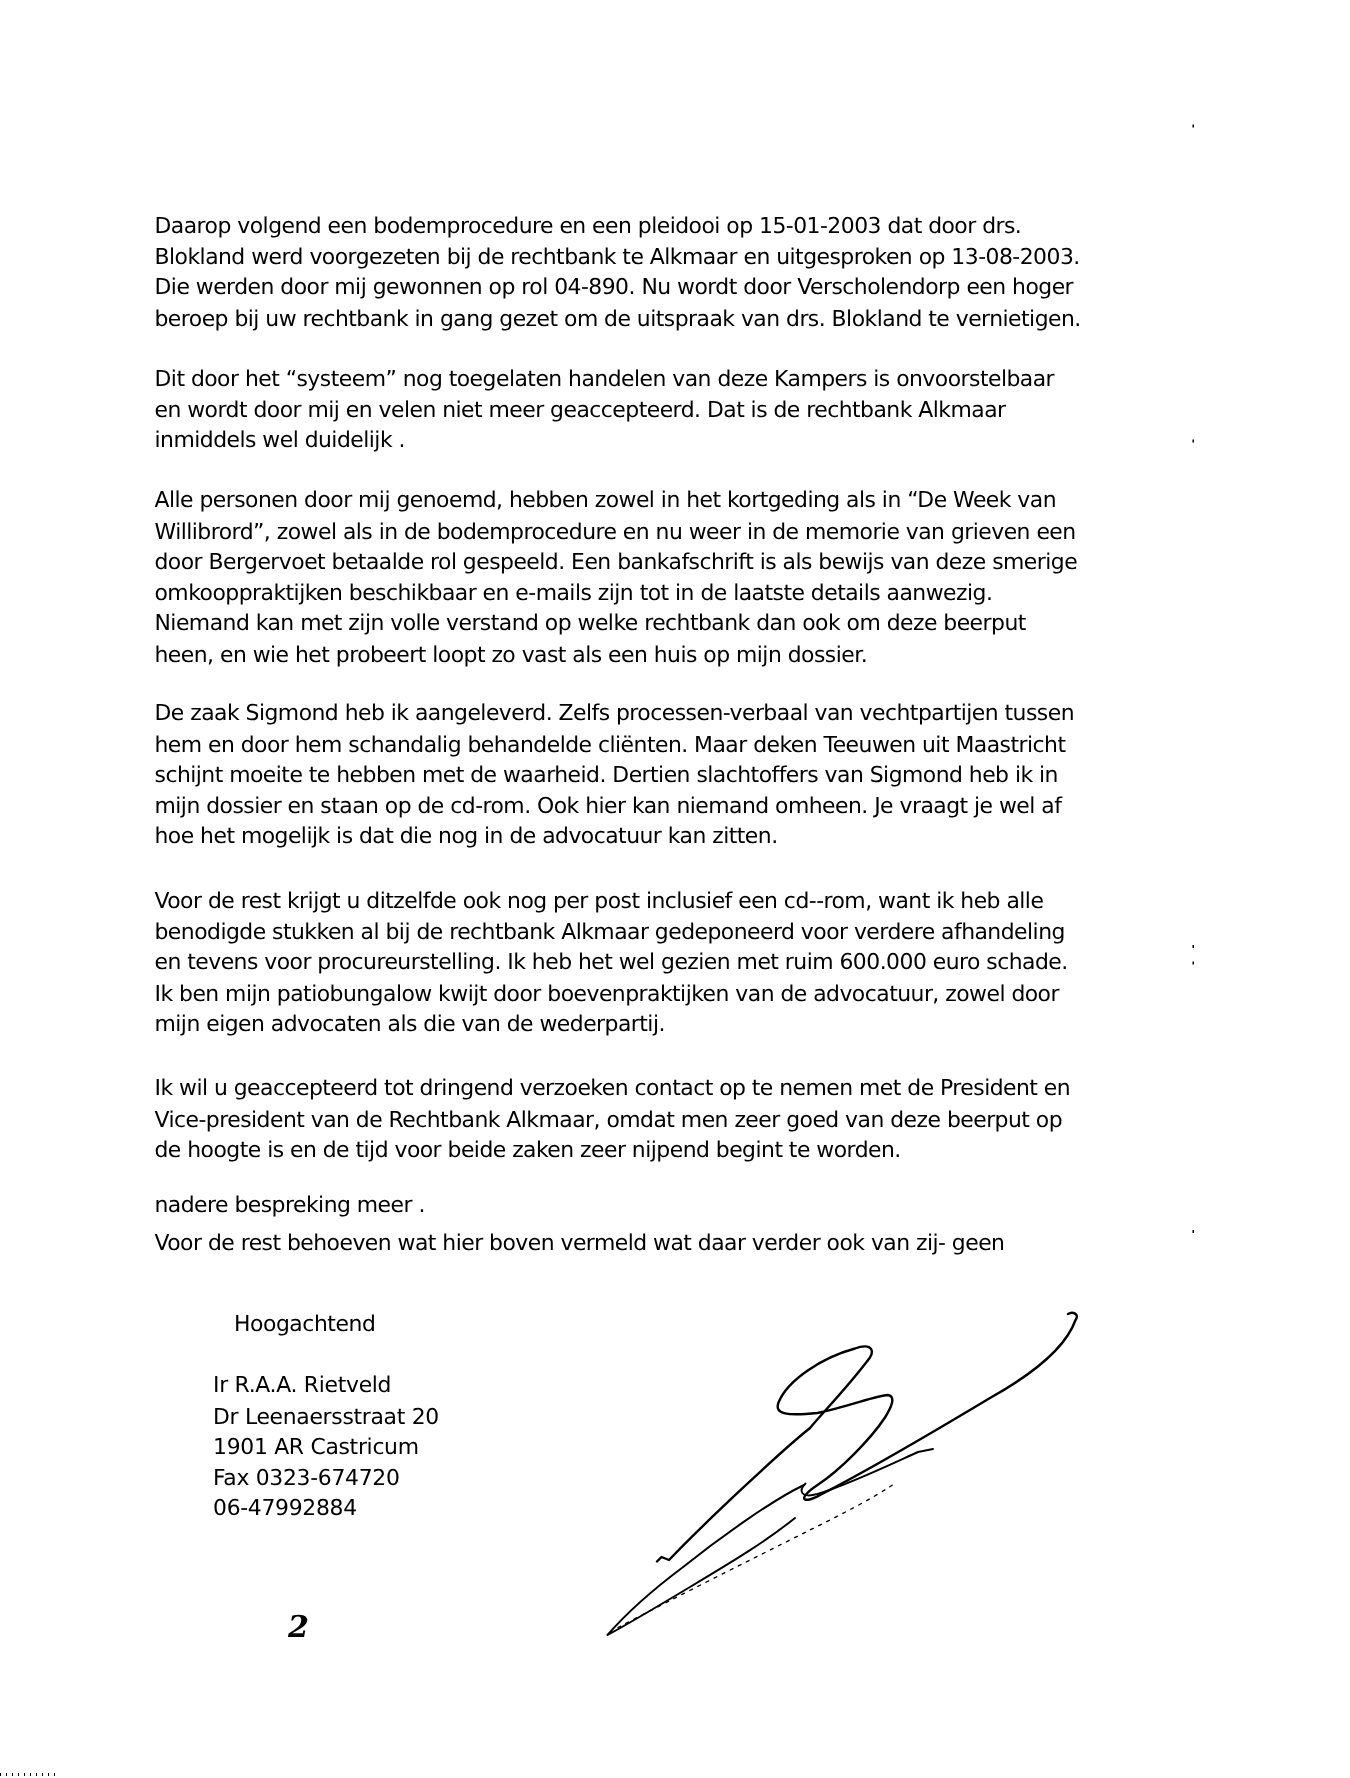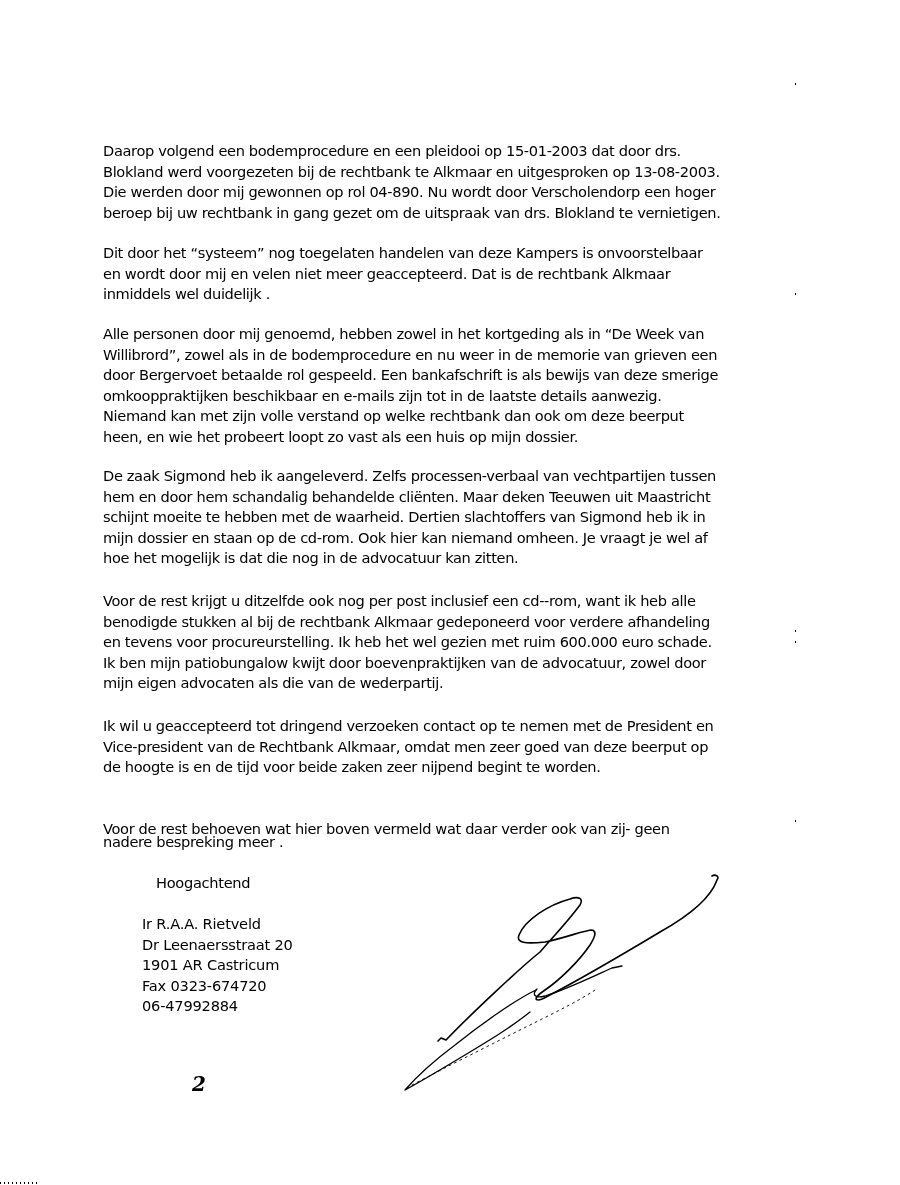--- a/index.html
+++ b/index.html
@@ -65,21 +65,21 @@
   </div>
 
   <div>
     <div class="line" style="top:716px">Ik wil u geaccepteerd tot dringend verzoeken contact op te nemen met de President en</div>
     <div class="line" style="top:737px">Vice-president van de Rechtbank Alkmaar, omdat men zeer goed van deze beerput op</div>
     <div class="line" style="top:757px">de hoogte is en de tijd voor beide zaken zeer nijpend begint te worden.</div>
   </div>
 
   <div>
     <div class="line" style="top:819px">Voor de rest behoeven wat hier boven vermeld wat daar verder ook van zij- geen</div>
-    <div class="line" style="top:832px">nadere bespreking meer .</div>
+    <div class="line" style="top:794px">nadere bespreking meer .</div>
   </div>
 
   <div class="closing">Hoogachtend</div>
 
   <div class="sig-block">
     <div class="line" style="top:914px;left:106px">Ir R.A.A. Rietveld</div>
     <div class="line" style="top:935px;left:106px">Dr Leenaersstraat 20</div>
     <div class="line" style="top:955px;left:106px">1901 AR Castricum</div>
     <div class="line" style="top:976px;left:106px">Fax 0323-674720</div>
     <div class="line" style="top:996px;left:106px">06-47992884</div>

